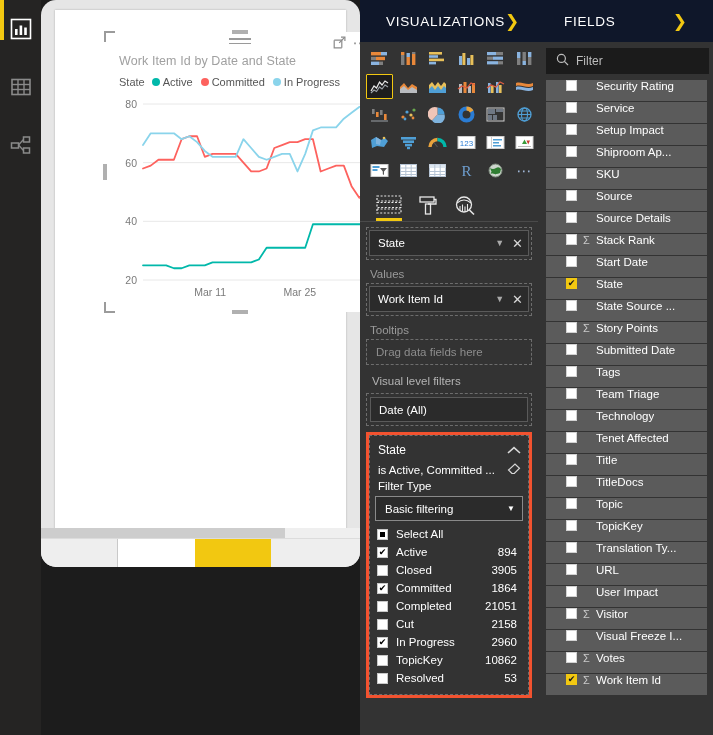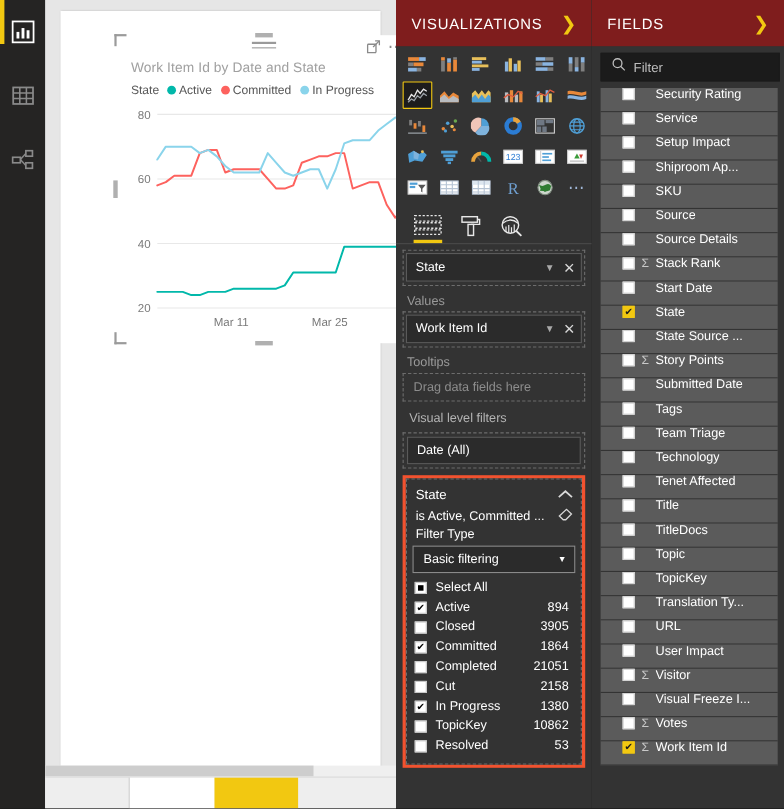--- a/index.html
+++ b/index.html
@@ -20,22 +20,22 @@
     position: absolute; left: 0; top: 0; width: 4px; height: 40px; background: #f2c811;
   }
   .rail-btn {
     width: 41px; height: 58px; display: flex; align-items: center; justify-content: center;
     cursor: pointer;
   }
   .rail-btn svg { display: block; }
 
   
   .canvas-wrap {
-    flex: 0 0 319px; width: 319px; height: 735px;
-    background: #e6e6e6; position: relative; overflow: hidden;
+    flex: 0 0 319px; width: 319px; height: 567px;
+    background: #e6e6e6; position: relative; overflow: hidden; border-radius: 15px;
   }
   .page-sheet {
     position: absolute; left: 14px; top: 10px; width: 291px; height: 692px;
     background: #ffffff; box-shadow: 0 0 2px rgba(0,0,0,.25);
   }
   .visual {
     position: absolute; left: 50px; top: 22px; width: 270px; height: 280px;
     background: #ffffff;
   }
   
@@ -88,22 +88,22 @@
   .tab-pad { width: 77px; border-right: 1px solid #c9c9c9; }
   .tab-gap { width: 77px; background: #ffffff; }
   .tab-active { width: 76px; background: #f2c811; }
 
   
   .vizpane {
     flex: 0 0 178px; width: 178px; height: 735px; background: #333333;
     position: relative; overflow: hidden;
   }
   .pane-title {
-    height: 42px; background: #7f1d1d; display: flex; align-items: center;
-    padding: 0 14px; justify-content: space-between;
+    height: 42px; background: #0f172a; display: flex; align-items: center;
+    padding: 0 26px; justify-content: space-between;
   }
   .pane-title span.t {
     color: #ffffff; font-size: 13.5px; letter-spacing: .7px; font-weight: 400;
   }
   .chev { color: #f2c811; font-size: 17px; line-height: 1; cursor: pointer; }
 
   .viz-grid {
     padding: 4px 5px 2px 6px; display: grid;
     grid-template-columns: repeat(6, 1fr); gap: 3px 2px;
   }
@@ -706,21 +706,21 @@
                 <span class="cnt">21051</span>
               </div>
               <div class="frow">
                 <span class="cb"></span>
                 <span class="lbl">Cut</span>
                 <span class="cnt">2158</span>
               </div>
               <div class="frow">
                 <span class="cb">✔</span>
                 <span class="lbl">In Progress</span>
-                <span class="cnt">1380</span>
+                <span class="cnt">2960</span>
               </div>
               <div class="frow">
                 <span class="cb"></span>
                 <span class="lbl">TopicKey</span>
                 <span class="cnt">10862</span>
               </div>
               <div class="frow">
                 <span class="cb"></span>
                 <span class="lbl">Resolved</span>
                 <span class="cnt">53</span>

